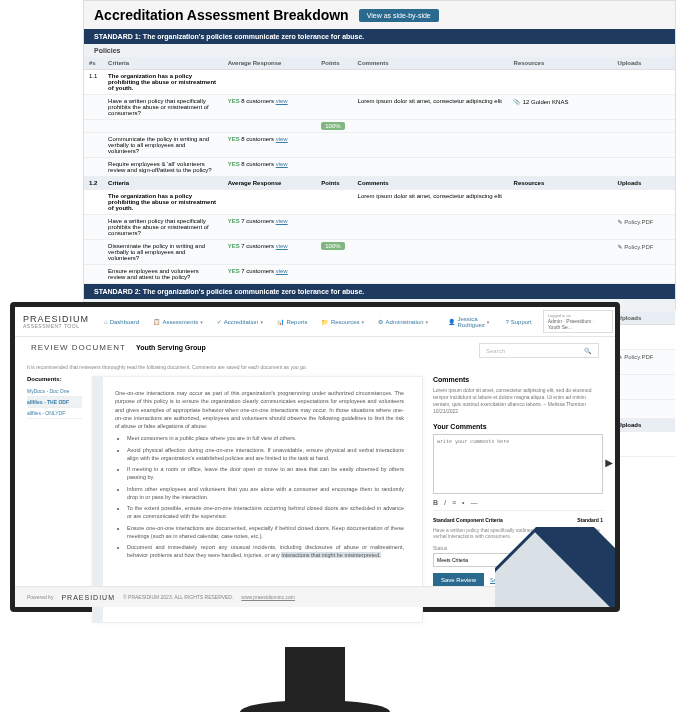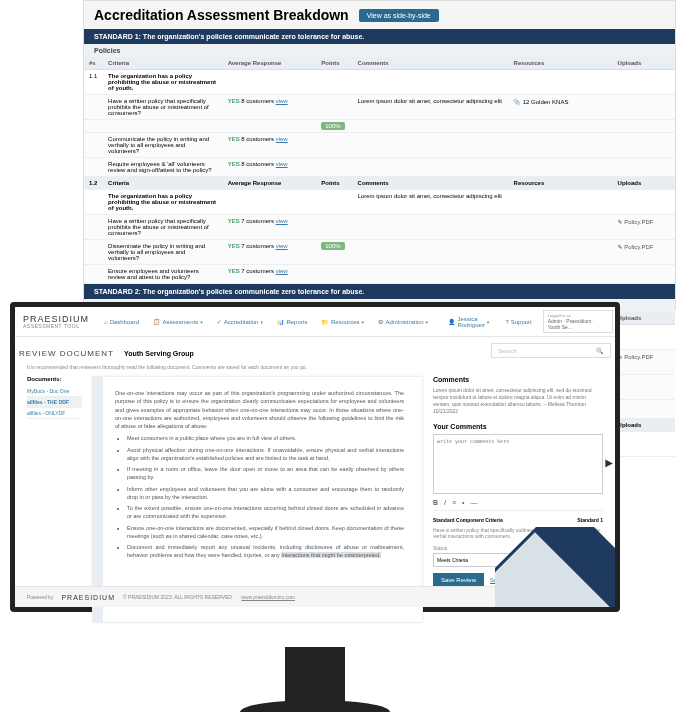--- a/index.html
+++ b/index.html
@@ -40,21 +40,21 @@
 .logo { display: flex; flex-direction: column; line-height: 1; }
 .logo-main { font-size: 9px; letter-spacing: 1px; color: #333; font-weight: 300; }
 .logo-sub { font-size: 5px; color: #888; letter-spacing: 0.5px; }
 .nav { display: flex; gap: 4px; flex: 1; font-size: 6px; }
 .nav-item { color: #3a7ca5; padding: 3px 5px; display: flex; align-items: center; gap: 2px; cursor: pointer; }
 .nav-item .chev { font-size: 5px; color: #888; }
 .user-area { display: flex; align-items: center; gap: 6px; font-size: 6px; }
 .role-box { border: 1px solid #ddd; padding: 2px 4px; font-size: 5px; color: #666; min-width: 70px; }
 .role-label { font-size: 4px; color: #999; }
 
-.page-sub { padding: 6px 4px; display: flex; align-items: flex-end; justify-content: space-between; }
+.page-sub { padding: 6px 16px; display: flex; align-items: flex-start; justify-content: space-between; }
 .page-sub-left { display: flex; align-items: baseline; gap: 10px; }
 .page-sub h2 { font-size: 8px; letter-spacing: 1px; color: #444; font-weight: 400; }
 .page-sub .group { font-size: 7px; font-weight: bold; }
 .search-box { border: 1px solid #ddd; padding: 3px 6px; font-size: 6px; width: 120px; display: flex; align-items: center; justify-content: space-between; }
 .search-icon { color: #888; }
 
 .main-grid { display: flex; padding: 0 12px 8px; gap: 10px; height: 255px; }
 .doc-list { width: 55px; }
 .doc-list h4 { font-size: 6px; font-weight: bold; margin-bottom: 4px; }
 .doc-item { font-size: 5px; color: #3a7ca5; padding: 2px 0; border-bottom: 1px solid #eee; cursor: pointer; }

